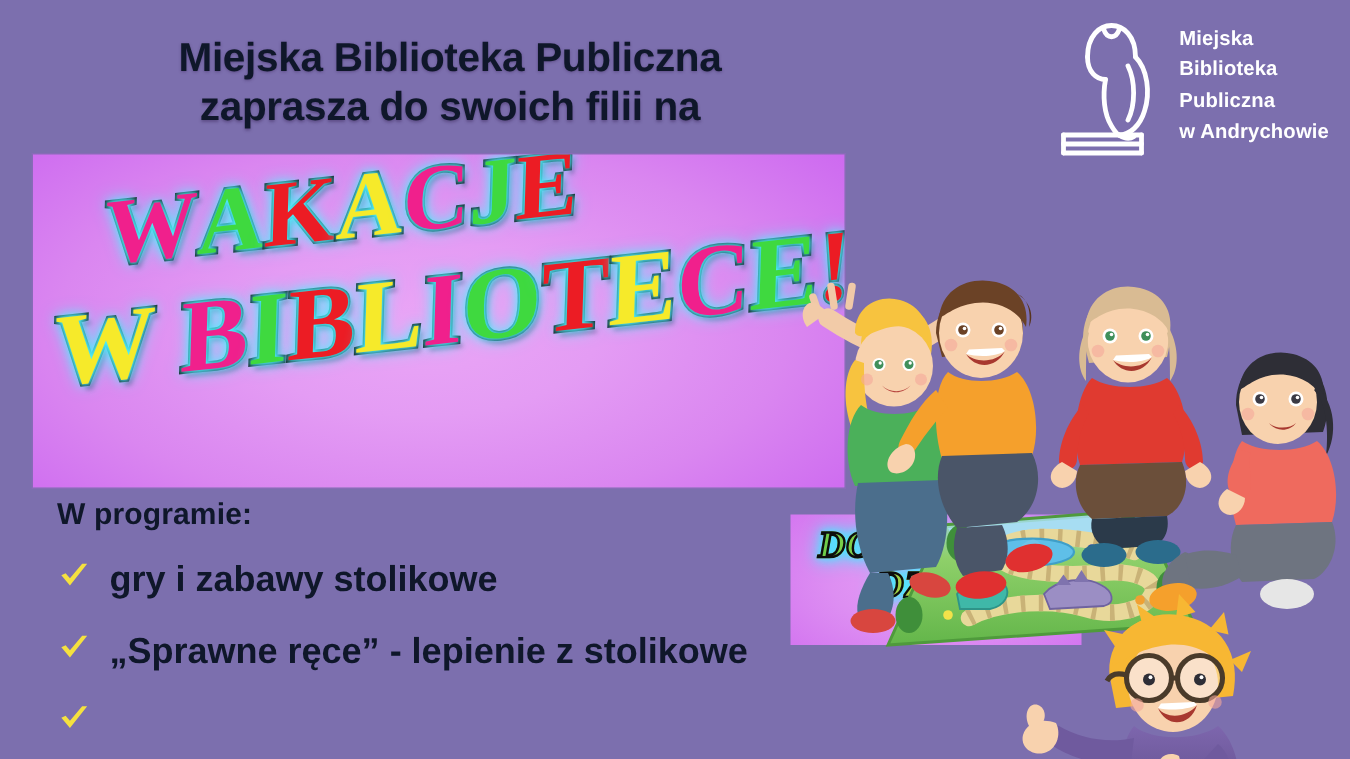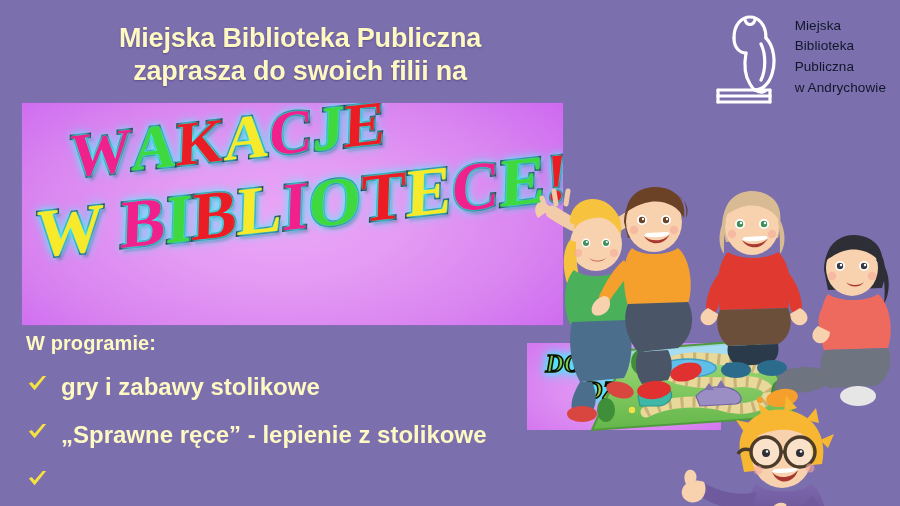--- a/index.html
+++ b/index.html
@@ -7,30 +7,30 @@
     width:900px;height:506px;overflow:hidden;
     background:#7c6fae;
     font-family:"Liberation Sans", sans-serif;
     position:relative;
   }
   .poster{position:absolute;inset:0;width:900px;height:506px;background:#7c6fae;overflow:hidden;}
 
   
   .header-title{
     position:absolute;left:40px;top:22px;width:520px;
-    text-align:center;color:#fef9c3;font-weight:bold;
+    text-align:center;color:#0f172a;font-weight:bold;
     font-size:27px;line-height:1.22;letter-spacing:-0.2px;
     text-shadow:0 1px 2px rgba(60,40,90,.45);
   }
   .header-title .l2{display:block;}
 
   
   .logo{position:absolute;right:14px;top:8px;display:flex;align-items:center;gap:9px;}
   .logo-mark{width:72px;height:98px;flex:0 0 auto;}
-  .logo-text{color:#0f172a;font-weight:normal;font-size:13.5px;line-height:1.52;letter-spacing:.1px;}
+  .logo-text{color:#ffffff;font-weight:bold;font-size:13.5px;line-height:1.52;letter-spacing:.1px;}
   .logo-text span{display:block;white-space:nowrap;}
 
   
   .banner{
     position:absolute;left:22px;top:103px;width:541px;height:222px;
     background:radial-gradient(ellipse 78% 95% at 48% 52%, #eaa6f6 0%, #e49cf4 28%, #da86f0 58%, #cf6ef0 82%, #c95ef0 100%);
     box-shadow:0 0 0 1px rgba(160,100,200,.35);
     overflow:hidden;
   }
   .wordart{position:absolute;left:0;top:0;width:100%;height:100%;}
@@ -45,21 +45,21 @@
     -webkit-text-stroke:3.2px #111;
     paint-order:stroke fill;
     text-shadow:
       0 0 7px #4ff3ff, 0 0 12px #4ff3ff, 0 0 3px #4ff3ff,
       3px 4px 3px rgba(40,0,60,.35);
   }
   .wa1{left:48px;top:18px;font-size:62px;transform:rotate(-6.2deg) skewX(-8deg);}
   .wa2{left:14px;top:92px;font-size:68px;transform:rotate(-6.2deg) skewX(-8deg);}
 
   
-  .program{position:absolute;left:26px;top:332px;width:510px;color:#fef9c3;}
+  .program{position:absolute;left:38px;top:332px;width:510px;color:#0f172a;}
   .program-head{font-size:20px;font-weight:bold;letter-spacing:.1px;}
   .prog-item{display:flex;align-items:flex-start;gap:12px;margin-top:16px;}
   .tick{
     flex:0 0 auto;width:23px;height:23px;margin-top:2px;
   }
   .prog-text{font-size:24px;font-weight:bold;line-height:1.32;}
   .prog-text .sub{display:block;}
 
   
   .badge{

